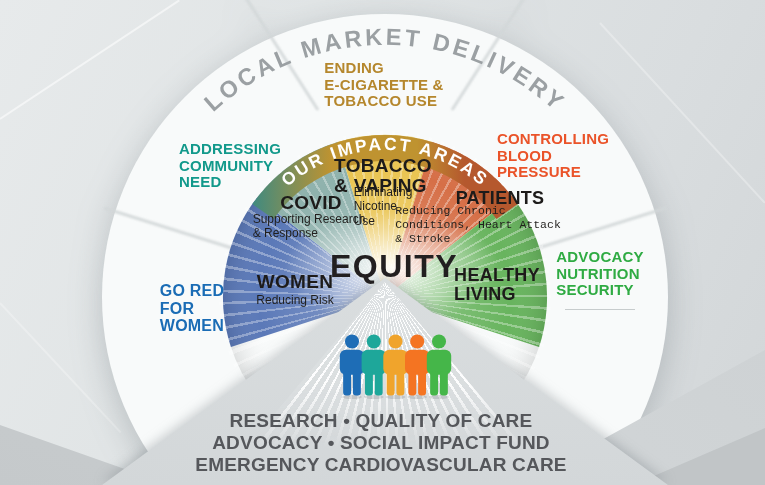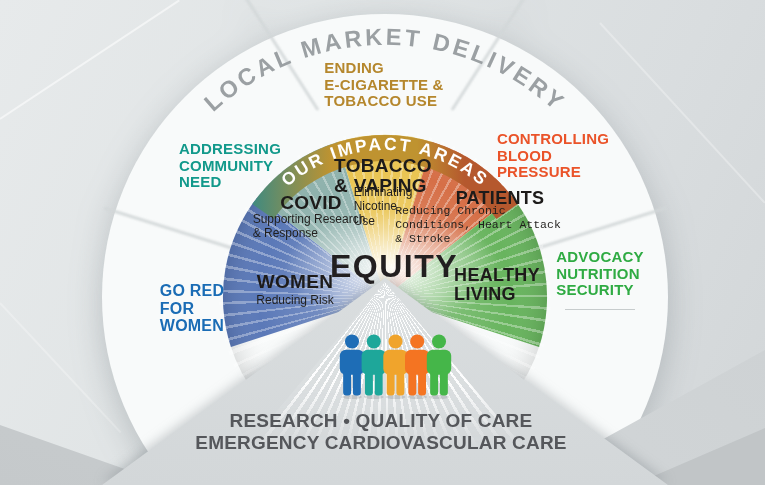--- a/index.html
+++ b/index.html
@@ -181,16 +181,17 @@
   <div class="lbl wedge-sub s-patients">Reducing Chronic
 Conditions, Heart Attack
 &amp; Stroke</div>
   <div class="lbl wedge-title t-healthy">HEALTHY
 LIVING</div>
 
   <div class="lbl lbl-equity">EQUITY</div>
 
   <div class="footer">
     <span>RESEARCH • QUALITY OF CARE</span>
+    <span>ADVOCACY • SOCIAL IMPACT FUND</span>
     <span>EMERGENCY CARDIOVASCULAR CARE</span>
   </div>
 
 </div>
 
 </body></html>

